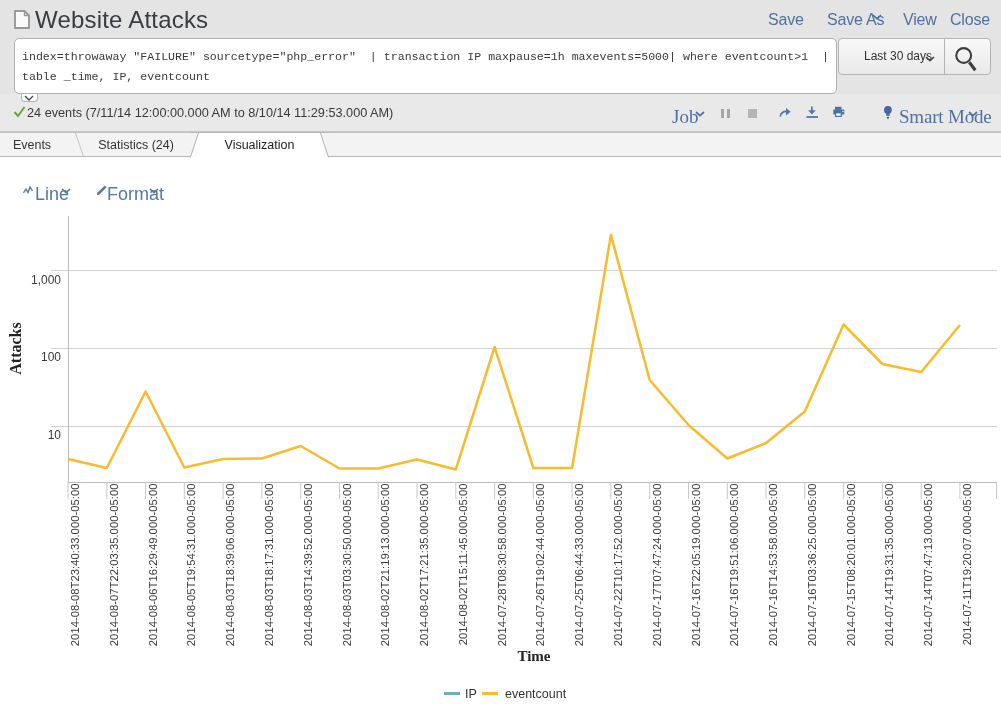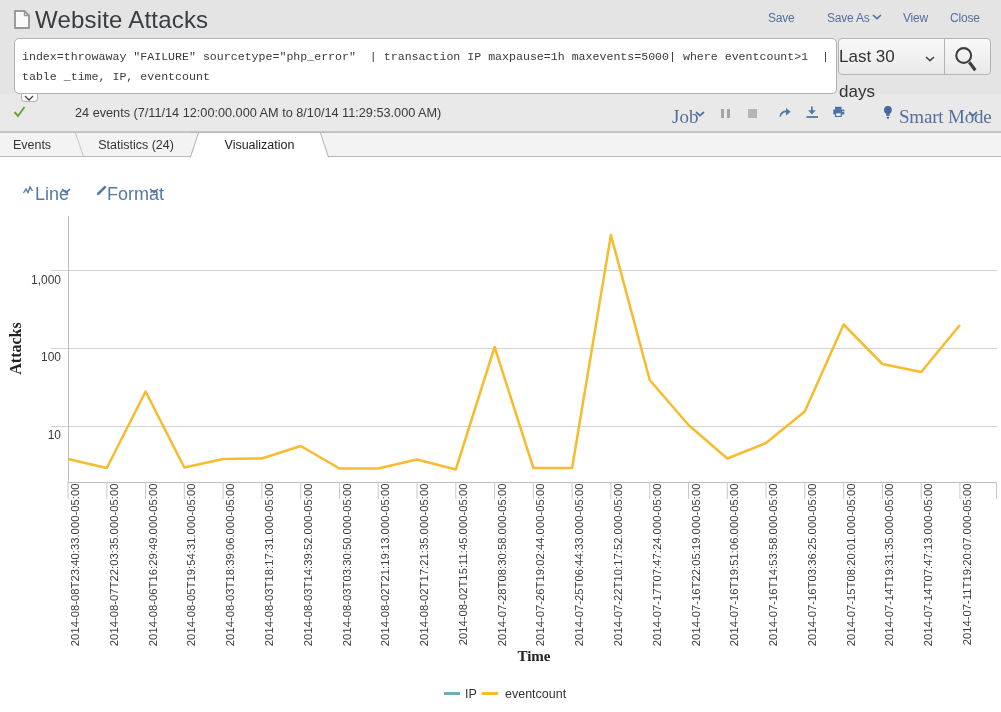--- a/index.html
+++ b/index.html
@@ -3,33 +3,33 @@
 <meta charset="utf-8">
 <style>
   * { margin:0; padding:0; box-sizing:border-box; }
   html,body { width:1001px; height:712px; overflow:hidden; background:#fff;
     font-family:"Liberation Sans", sans-serif; }
   .abs { position:absolute; }
   #headerArea { left:0; top:0; width:1001px; height:94px; background:#e4e4e4; }
   #statusBar { left:0; top:94px; width:1001px; height:37px; background:#e9e9e9; }
   #tabBar { left:0; top:132px; width:1001px; height:25px; background:#f3f3f3; border-bottom:1px solid #b9b9b9; }
   #title { left:35px; top:6px; font-size:24px; color:#383d42; font-weight:400; letter-spacing:0.2px;text-align:center; }
-  .toplink { top:11px; font-size:12px; letter-spacing:-0.2px; color:#53709d; }
+  .toplink { top:11px; font-size:16px; letter-spacing:-0.2px; color:#53709d; }
   #searchBox { left:14px; top:38px; width:823px; height:56px; background:#fff;
      border:1px solid #b2b2b2; border-radius:5px; }
   #searchText { left:22px; top:47px; width:810px; font-family:"Liberation Mono", monospace;
      font-size:11.6px; line-height:20px; color:#3a3a3a; white-space:pre; }
   #expandTab { left:21px; top:94px; width:17px; height:8px; background:#fff;
      border:1px solid #b2b2b2; border-top:none; border-radius:0 0 4px 4px; }
   #timePicker { left:838px; top:38px; width:107px; height:37px; background:linear-gradient(#f9f9f9,#e9e9e9);
-     border:1px solid #b4b4b4; border-radius:4px 0 0 4px; color:#333; font-size:17px;
-     text-align:left; line-height:35px; padding-right:12px; }
+     border:1px solid #b4b4b4; border-radius:4px 0 0 4px; color:#333; font-size:12px;
+     text-align:right; line-height:35px; padding-right:12px; }
   #searchBtn { left:944px; top:38px; width:47px; height:37px; background:linear-gradient(#f9f9f9,#e9e9e9);
      border:1px solid #b4b4b4; border-radius:0 4px 4px 0; }
-  .sbtext { font-size:12.7px; color:#3a3a3a;margin-left:48px; }
+  .sbtext { font-size:12.7px; color:#3a3a3a; }
   .bluetext { color:#53709d; font-size:19px;font-family:Liberation Serif, serif; }
   #lineBtn, #formatBtn { top:184px; font-size:18px; color:#5579a5; }
 </style>
 </head>
 <body>
 <div class="abs" id="headerArea"></div>
 <div class="abs" id="statusBar"></div>
 <div class="abs" id="tabBar"></div>
 
 <svg class="abs" style="left:14px;top:10px" width="16" height="19" viewBox="0 0 16 19">

